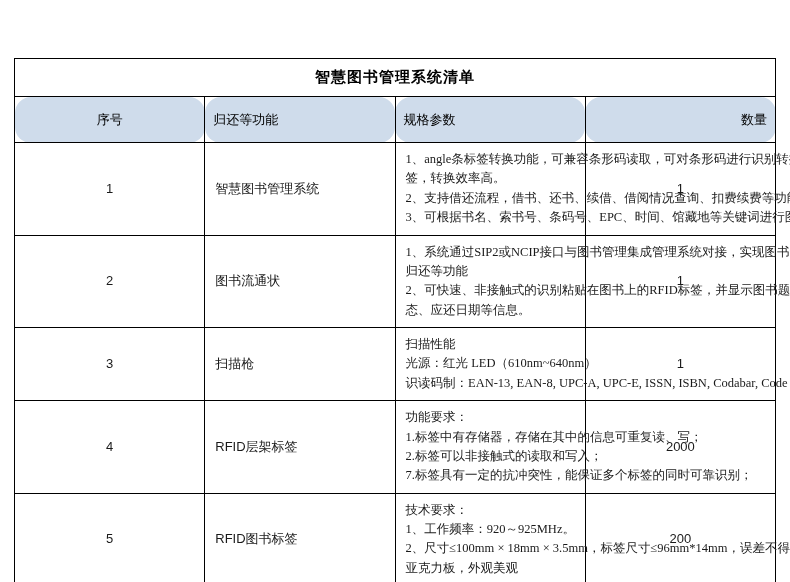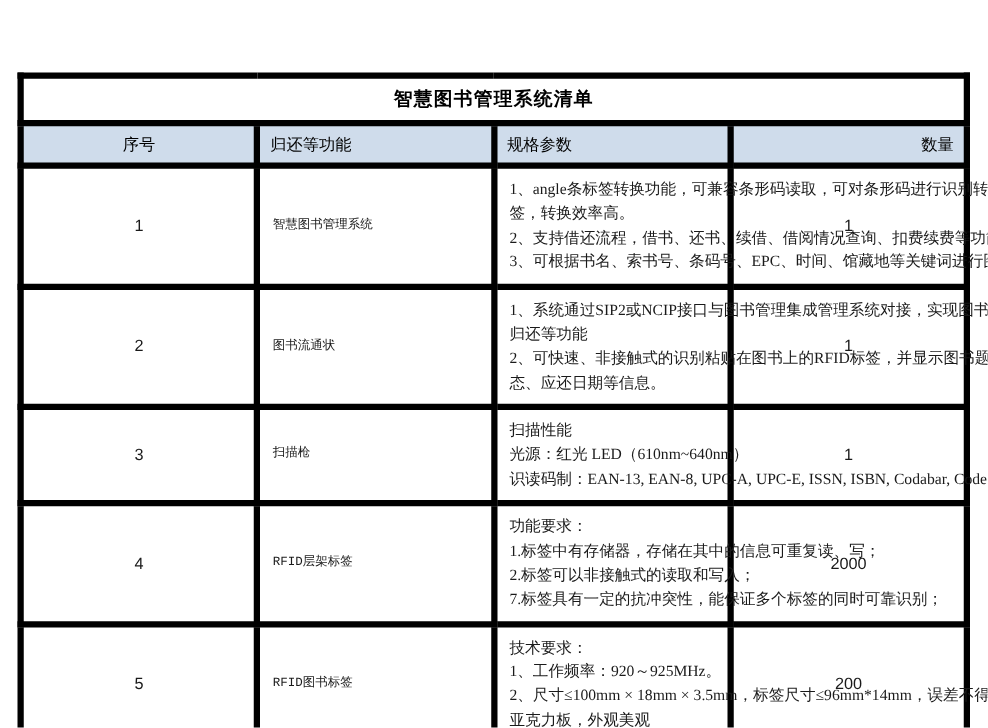--- a/index.html
+++ b/index.html
@@ -26,60 +26,60 @@
     top: 58px;
     width: 762px;
   }
   table.spec {
     border-collapse: collapse;
     width: 762px;
     table-layout: fixed;
     background: #ffffff;
   }
   table.spec td, table.spec th {
-    border: 5px solid #000000;
+    border: 1px solid #000000;
     vertical-align: middle;
     box-sizing: border-box;
   }
   .title-cell {
     height: 38px;
     text-align: center;
     font-size: 15px;
     font-weight: bold;
     color: #000000;
     letter-spacing: 1px;
     background: #ffffff;
     border: 1px solid #a9bcd0;
   }
   thead .hdr td {
     background: #cfdceb;
-    height: 34px;
+    height: 46px;
     font-size: 13px;
     color: #000000;
     font-weight: normal;
     padding: 0 8px;
+    border-radius: 16px;
   }
   .c-idx { width: 48px; text-align: center; }
   .c-name { width: 112px; padding-left: 10px; }
   .c-spec { padding-left: 10px; font-family: Liberation Serif, serif; }
   .c-qty { width: 68px; text-align: right; }
 
   tbody td {
     font-size: 12.5px;
     color: #1a1a1a;
     line-height: 1.55;
   }
   tbody td.c-idx {
     text-align: center;
     font-size: 13px;
   }
   tbody td.c-name {
     padding: 6px 8px 6px 10px;
-    font-size: 10px;
-    font-family: Liberation Mono, monospace;
+    font-size: 13px;
   }
   tbody td.c-spec {
     padding: 7px 10px 7px 10px;
   }
   tbody td.c-qty {
     text-align: center;
     font-size: 13px;
   }
   .spec-line {
     display: block;

